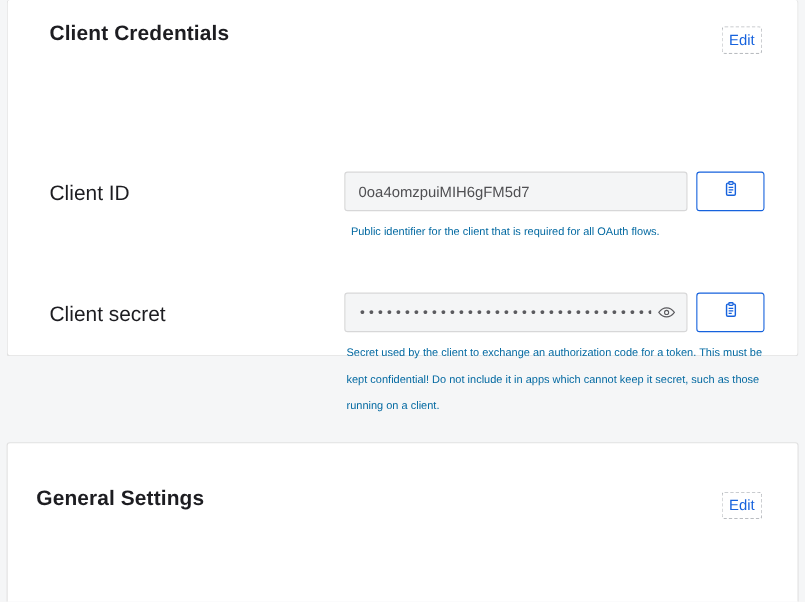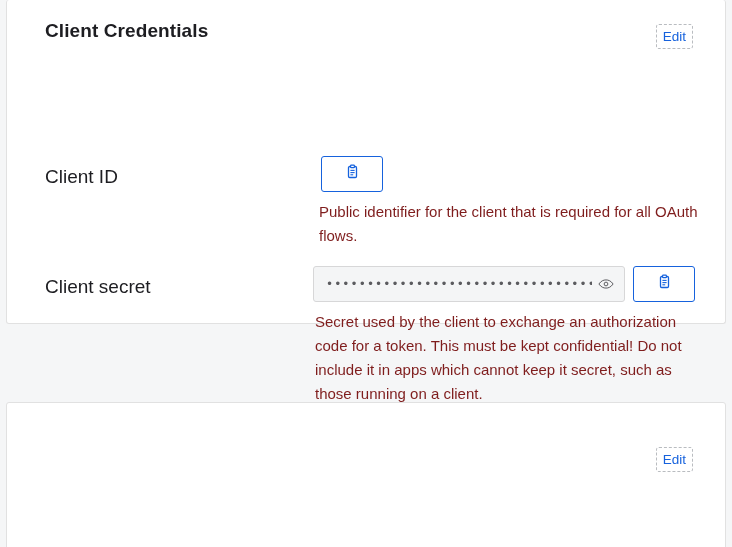--- a/index.html
+++ b/index.html
@@ -121,23 +121,23 @@
     border-radius: 3px;
     background: #ffffff;
     display: flex;
     align-items: center;
     justify-content: center;
     cursor: pointer;
     margin-left: 8px;
   }
   .help-text {
     position: absolute;
-    font-size: 15px;
+    font-size: 10px;
     line-height: 24px;
-    color: #7f1d1d;
+    color: #0369a1;
   }
   .sr {
     position: absolute;
     width: 1px;
     height: 1px;
     overflow: hidden;
     clip: rect(0 0 0 0);
   }
 </style>
 </head>
@@ -148,20 +148,23 @@
   <div class="card" id="card-credentials">
 
     <div class="card-header">
       <div class="card-title">Client Credentials</div>
       <div class="edit-link focus-dots">Edit</div>
     </div>
 
     <div class="field-row">
       <div class="field-label" style="left:38px; top:110px;">Client ID</div>
       <div class="input-wrap" style="left:306px; top:100px;">
+        <div class="text-input" style="width:312px;">
+          <span class="val">0oa4omzpuiMIH6gFM5d7</span>
+        </div>
         <div class="copy-btn">
           <span>
             <svg width="16" height="16" viewBox="0 0 16 16" aria-hidden="true">
               <rect x="4.5" y="2.5" width="8" height="11" rx="1.2" fill="none" stroke="#1662dd" stroke-width="1.3"></rect>
               <rect x="6.6" y="1.2" width="3.8" height="2.4" rx="0.7" fill="#ffffff" stroke="#1662dd" stroke-width="1.2"></rect>
               <line x1="6.4" y1="6.4" x2="10.6" y2="6.4" stroke="#1662dd" stroke-width="1.1"></line>
               <line x1="6.4" y1="8.6" x2="10.6" y2="8.6" stroke="#1662dd" stroke-width="1.1"></line>
               <line x1="6.4" y1="10.8" x2="9.2" y2="10.8" stroke="#1662dd" stroke-width="1.1"></line>
             </svg>
           </span>
@@ -197,20 +200,21 @@
         </div>
       </div>
       <div class="help-text" style="left:308px; top:254px; width:384px;">Secret used by the client to exchange an authorization code for a token. This must be kept confidential! Do not include it in apps which cannot keep it secret, such as those running on a client.</div>
     </div>
 
   </div>
 
   <div class="card" id="card-general">
 
     <div class="card-header">
+      <div class="card-title" style="left:26px; top:40px;">General Settings</div>
       <div class="edit-link focus-dots" style="right:32px; top:44px;">Edit</div>
     </div>
 
     <div class="field-row">
       
       
     </div>
 
   </div>
 

